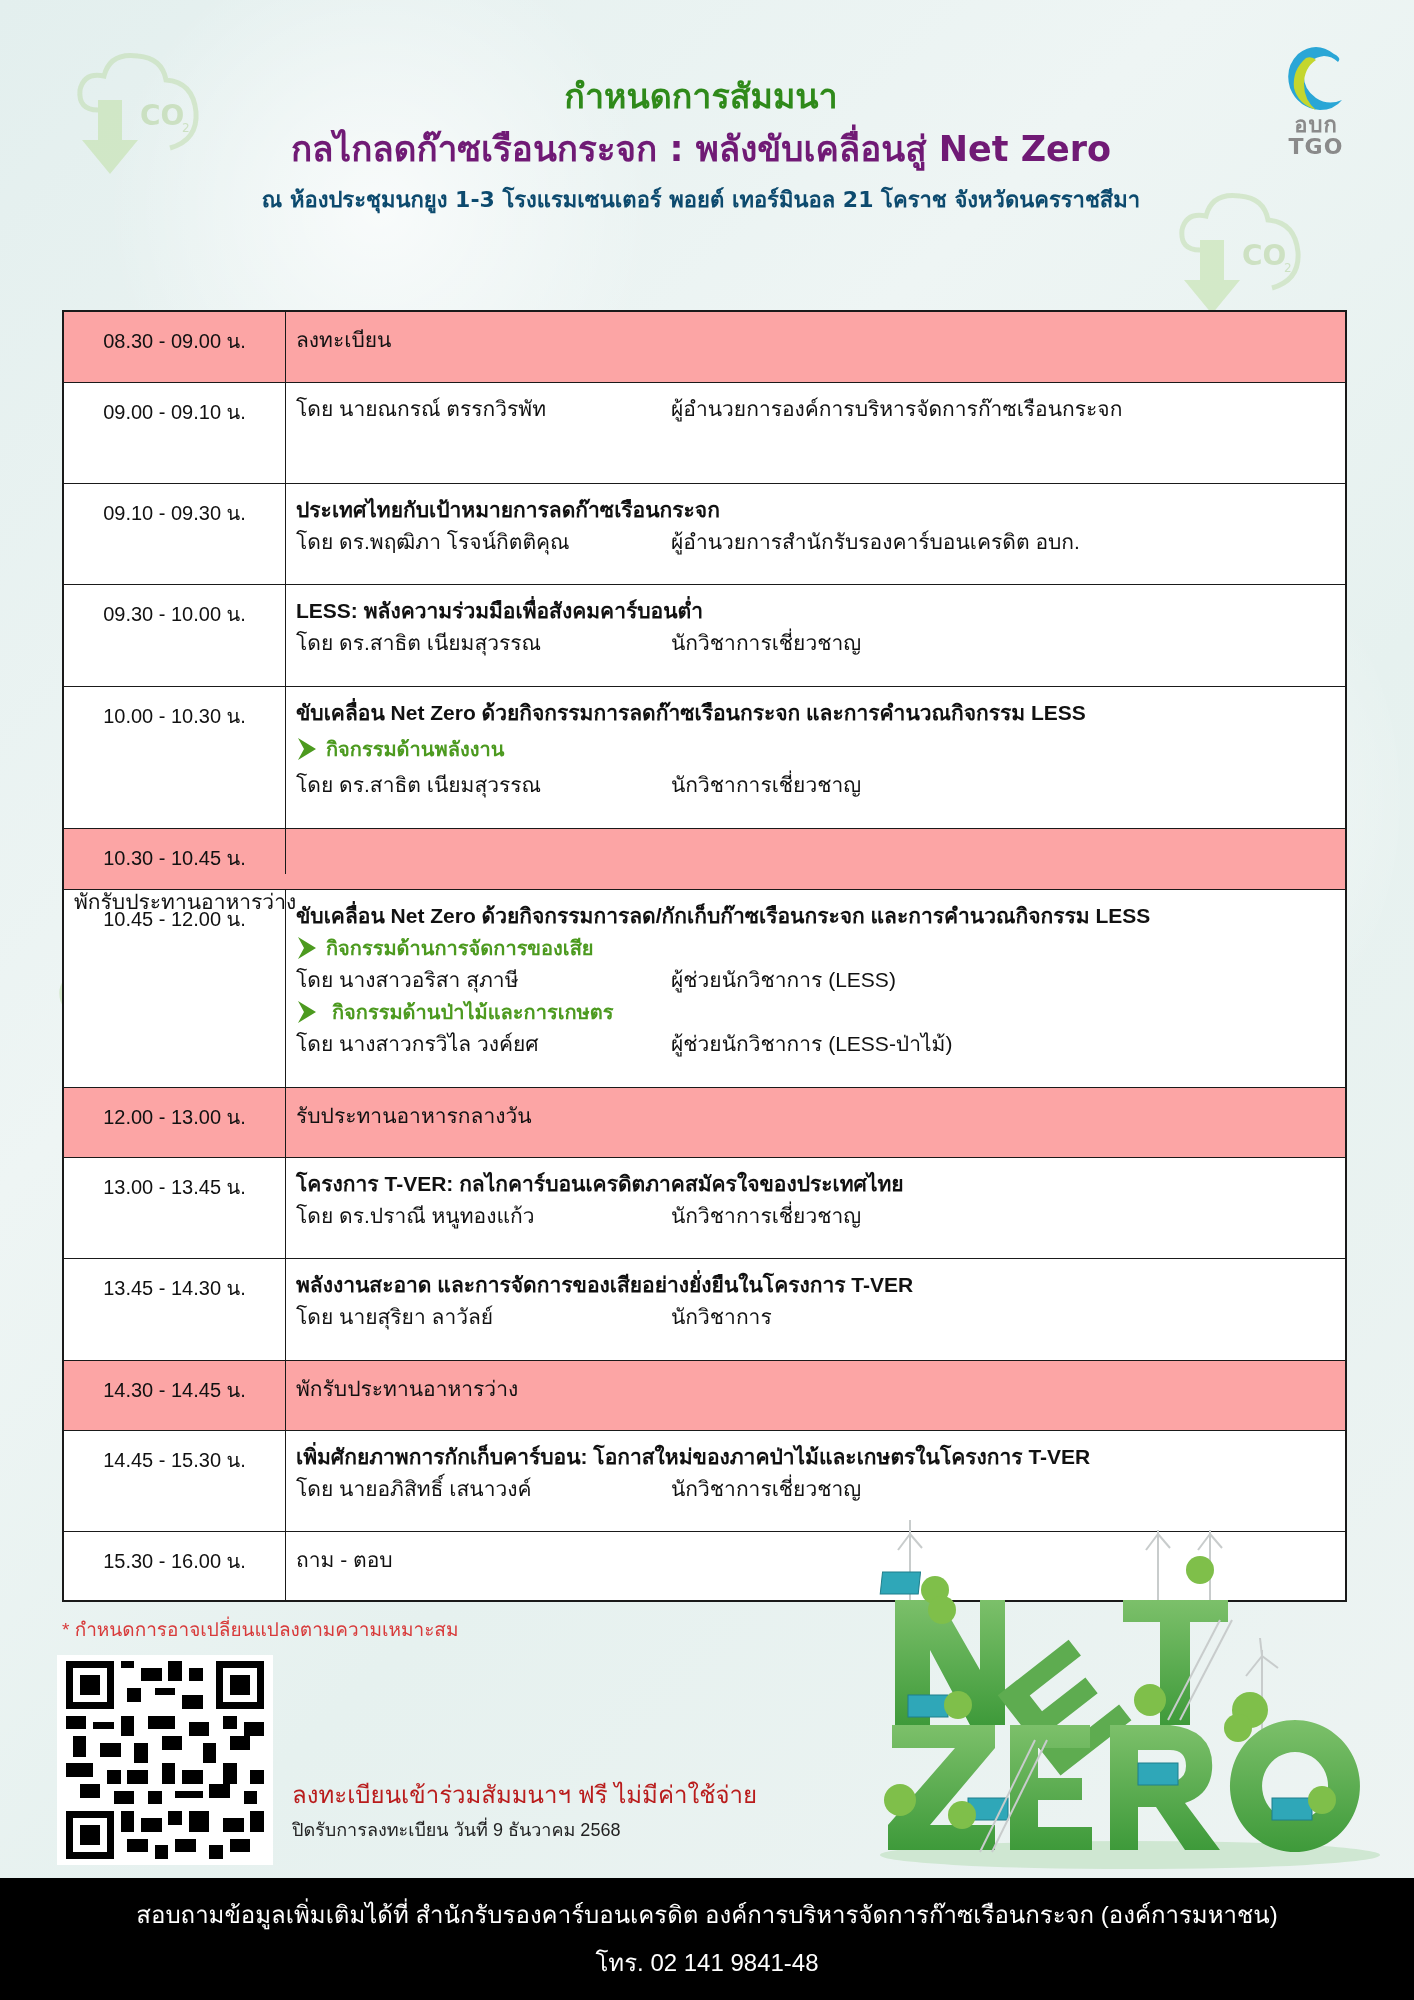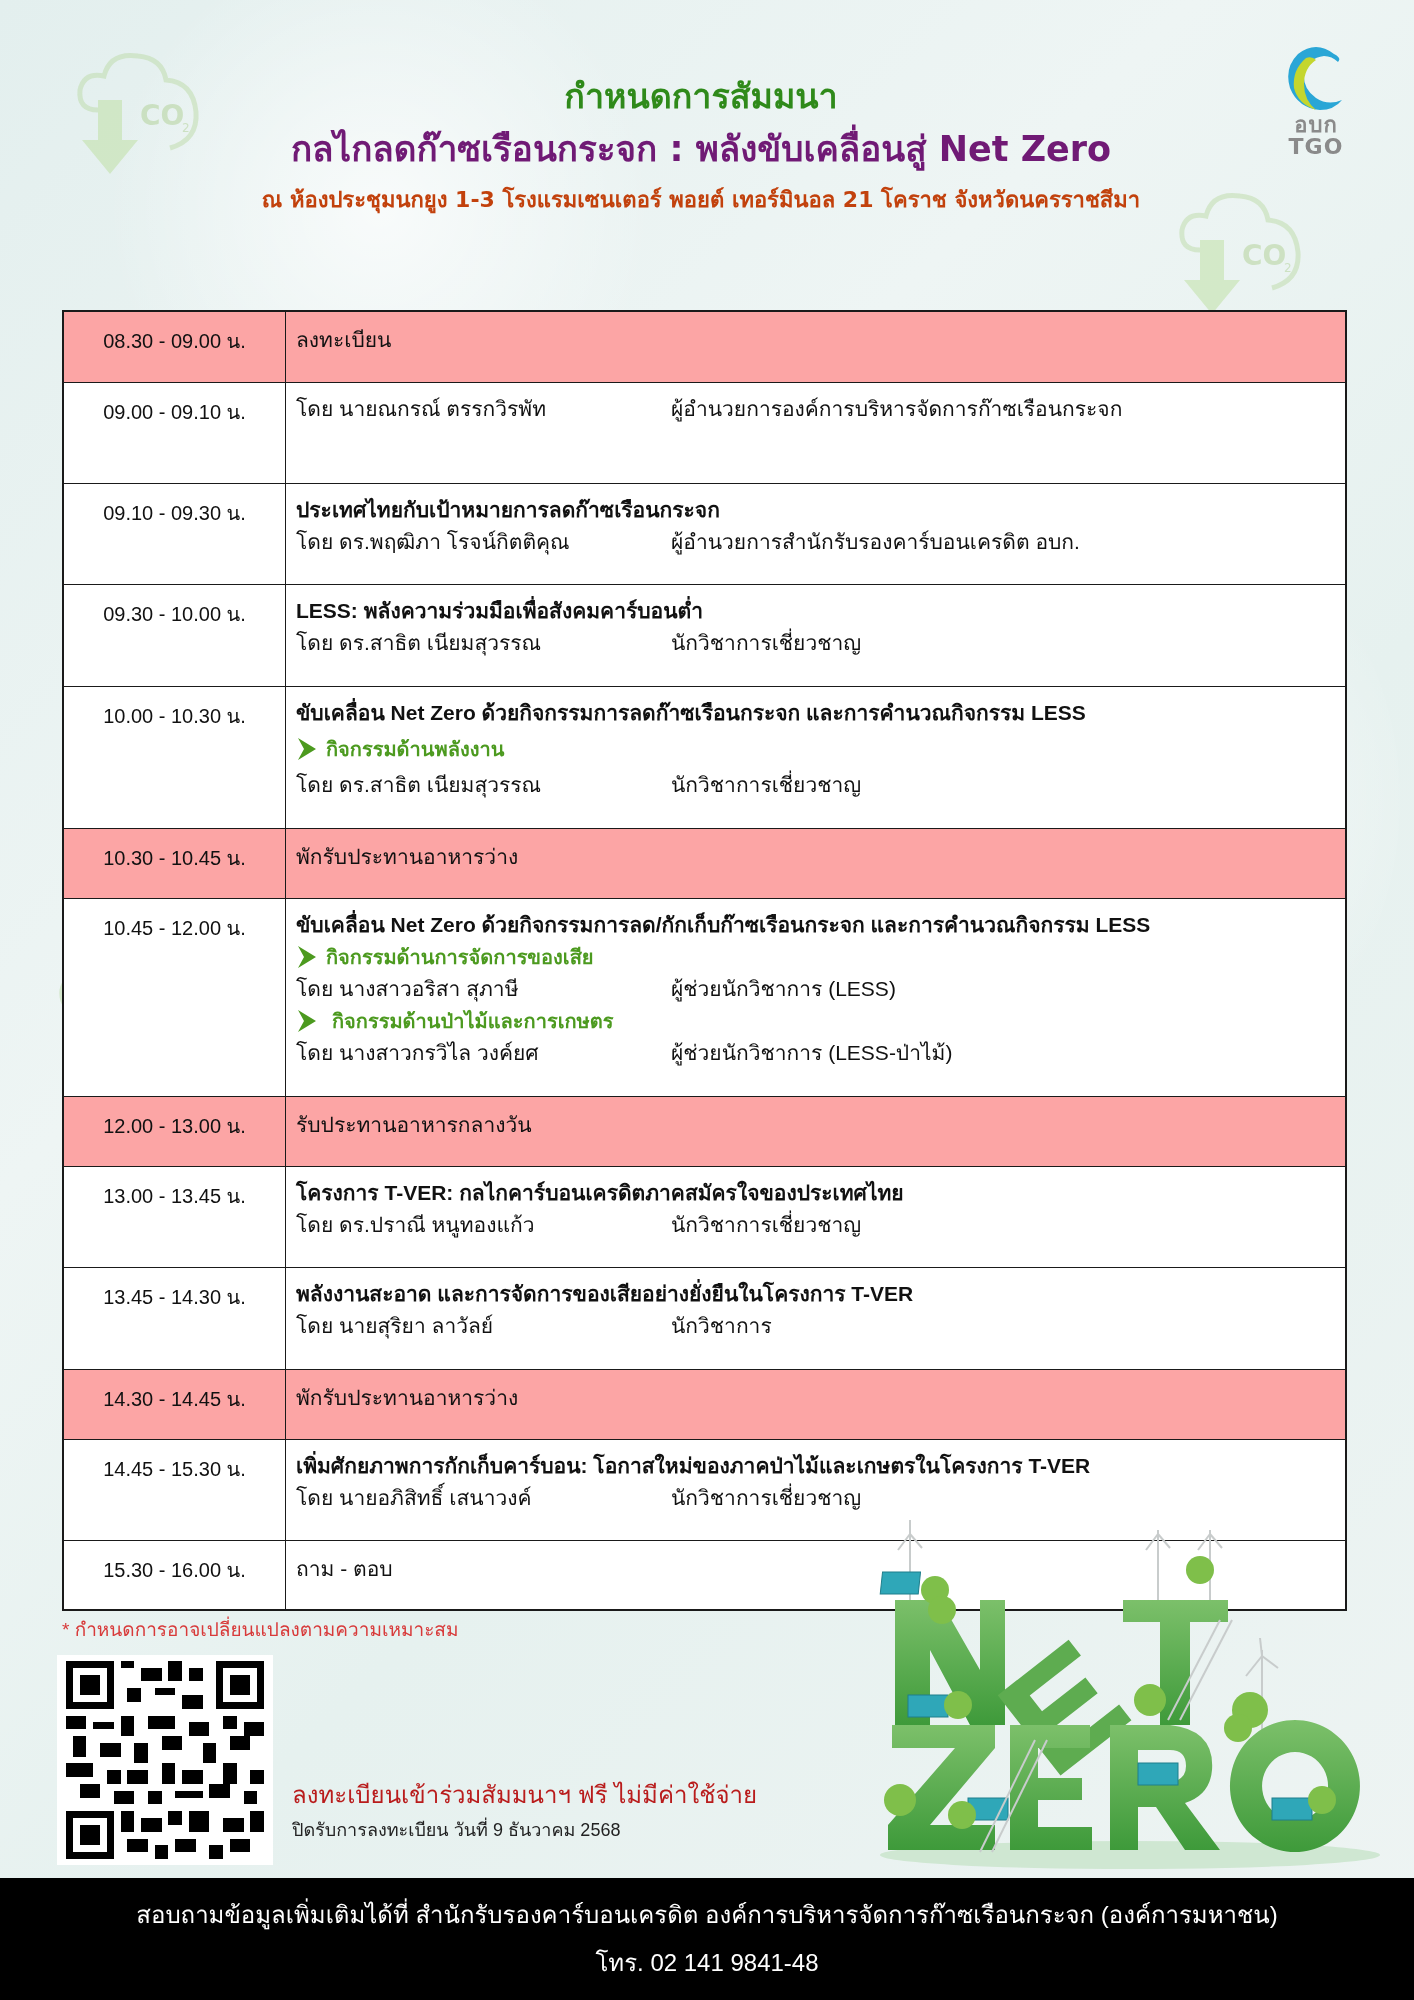--- a/index.html
+++ b/index.html
@@ -17,21 +17,21 @@
   .co2 {
     position: absolute; width: 150px; height: 140px; opacity: 0.45;
   }
   .logo { position: absolute; left: 1276px; top: 44px; width: 80px; height: 120px; }
   .logo .logo-text { position:absolute; left: 8px; top: 70px; font-size: 22px; line-height: 22px; color: #8a8a8a; font-weight: bold; letter-spacing: 1px; text-align:center; width: 64px; font-family: "DejaVu Sans", sans-serif; }
 
   .header { position: absolute; left: 0; top: 70px; width: 1402px; text-align: center; }
   .title1 { font-size: 34px; font-weight: bold; color: #2f8a1a; line-height: 52px; }
   .title2 { font-size: 35px; font-weight: bold; color: #701a75; line-height: 54px; }
   .title3 { font-size: 31px; font-weight: bold; color: #2f8a1a; line-height: 52px; }
-  .venue  { font-size: 22px; font-weight: bold; color: #c2410c; line-height: 44px; margin-top: 2px; }
+  .venue  { font-size: 22px; font-weight: bold; color: #0c4a6e; line-height: 44px; margin-top: 2px; }
 
   .schedule {
     position: absolute; left: 62px; top: 310px; width: 1285px;
     border: 2px solid #1a1a1a; border-collapse: collapse;
     background: #fff;
   }
   .row { display: flex; border-top: 1.5px solid #1a1a1a; }
   .row:first-child { border-top: none; }
   .row.break { background: #fca5a5; }
   .row.session { background: rgba(255,255,255,0.92); }
@@ -155,21 +155,21 @@
           </svg>
         <span>กิจกรรมด้านพลังงาน</span>
       </div>
       <div class="speaker" style="margin-top:4px;">
         <span class="name">โดย ดร.สาธิต เนียมสุวรรณ</span>
         <span>นักวิชาการเชี่ยวชาญ</span>
       </div>
     </div>
   </div>
 
-  <div class="row break" style="height:70px;">
+  <div class="row break" style="height:61px;flex-direction:column;">
     <div class="time">10.30 - 10.45 น.</div>
     <div class="content">
         <div class="plain">พักรับประทานอาหารว่าง</div>
       </div>
   </div>
 
   <div class="row session" style="height:198px;">
     <div class="time">10.45 - 12.00 น.</div>
     <div class="content">
       <div class="topic">ขับเคลื่อน Net Zero ด้วยกิจกรรมการลด/กักเก็บก๊าซเรือนกระจก และการคำนวณกิจกรรม LESS</div>

